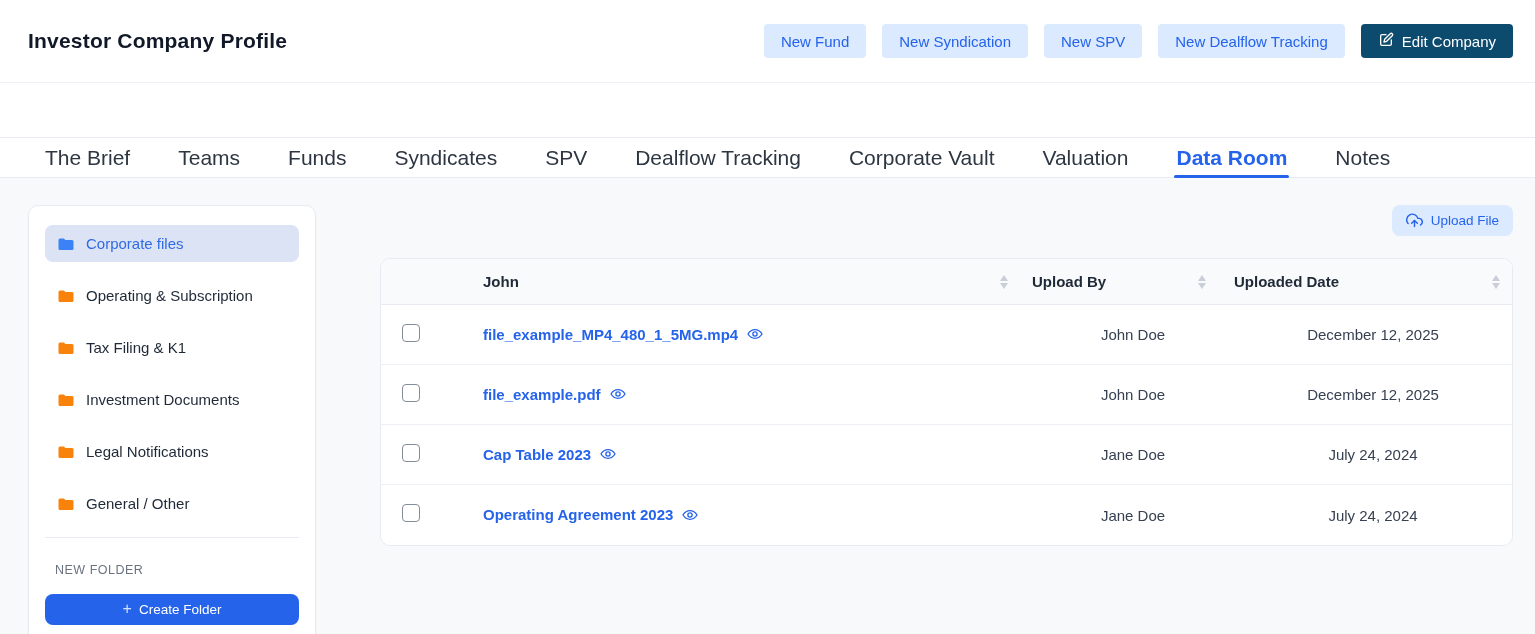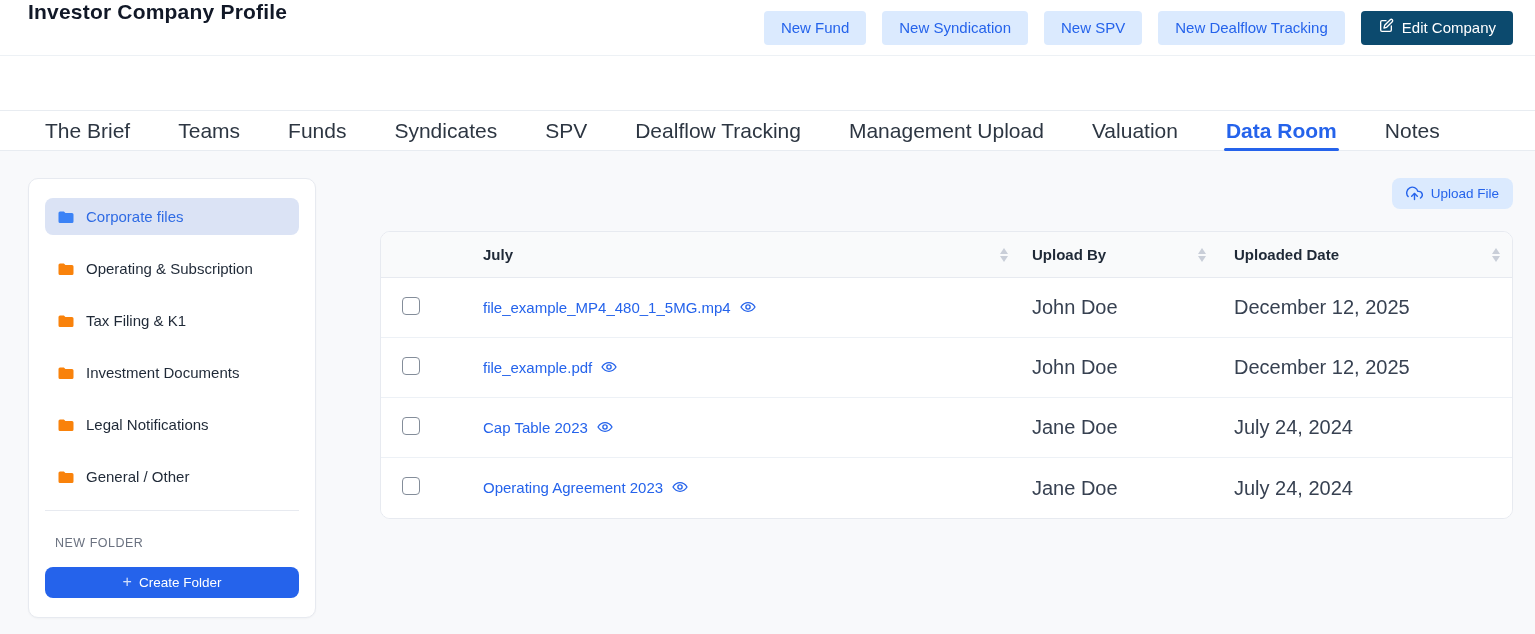--- a/index.html
+++ b/index.html
@@ -1,20 +1,20 @@
 <!DOCTYPE html>
 <html><head>
 <meta charset="utf-8">
 <style>
   * { margin:0; padding:0; box-sizing:border-box; }
   html,body { width:1535px; height:634px; overflow:hidden; background:#fff;
     font-family:"Liberation Sans", sans-serif; color:#1f2937; }
 
   
-  .app-header { height:56px; display:flex; justify-content:space-between;
+  .app-header { height:83px; display:flex; align-items:center; justify-content:space-between;
     padding:0 22px 0 28px; background:#fff; border-bottom:1px solid #edf1f5; }
   .page-title { font-size:21px; font-weight:700; color:#111827; letter-spacing:.2px; }
   .header-actions { display:flex; align-items:center; gap:16px; }
   .btn { display:inline-flex; align-items:center; gap:8px; height:34px; padding:0 17px;
     border:none; border-radius:4px; font-size:15px; font-weight:500; cursor:pointer;
     font-family:inherit; white-space:nowrap; }
   .btn-light { background:#dbeafe; color:#2563eb; }
   .btn-primary { background:#0c4a6e; color:#fff; }
   .btn svg { flex-shrink:0; }
 
@@ -62,24 +62,24 @@
   .t-head { height:46px; background:#f9fafb; border-bottom:1px solid #e7eaf0; }
   .th { display:flex; align-items:center; justify-content:space-between; font-size:15px;
     font-weight:700; color:#1f2937; cursor:pointer; }
   .th-file { padding-right:24px; }
   .th-uploadby { padding-right:28px; }
   .th-date { padding-right:12px; }
   .t-body .t-row { height:60px; border-bottom:1px solid #edf1f6; background:#fff; }
   .t-body .t-row:last-child { border-bottom:none; }
   .checkbox { width:18px; height:18px; margin-left:21px; border:1.5px solid #848d9a;
     border-radius:4px; background:#fff; cursor:pointer; display:inline-block; }
-  .file-link { display:inline-flex; gap:9px; color:#2563eb; font-size:15px;
-    font-weight:400; cursor:pointer; text-decoration:none; }
+  .file-link { display:inline-flex; align-items:center; gap:9px; color:#2563eb; font-size:15px;
+    font-weight:700; cursor:pointer; text-decoration:none; }
   .file-link .eye { display:inline-flex; color:#2563eb; }
-  .cell-text { font-size:20px; color:#374151; }
+  .cell-text { font-size:15px; color:#374151;text-align:center; }
   .sort-icon { display:inline-flex; flex-direction:column; gap:2px; }
 </style>
 </head>
 <body>
 
 <header class="app-header">
   <h1 class="page-title">Investor Company Profile</h1>
   <div class="header-actions" id="header-actions">
       <button class="btn btn-light">
 
@@ -124,21 +124,21 @@
     <div class="tab">
     <span>Syndicates</span>
   </div>
     <div class="tab">
     <span>SPV</span>
   </div>
     <div class="tab">
     <span>Dealflow Tracking</span>
   </div>
     <div class="tab">
-    <span>Management Upload</span>
+    <span>Corporate Vault</span>
   </div>
     <div class="tab">
     <span>Valuation</span>
   </div>
     <div class="tab active">
     <span>Data Room</span>
   </div>
     <div class="tab">
     <span>Notes</span>
   </div>
@@ -216,21 +216,21 @@
             </svg>
         </span>
         <span>Upload File</span>
       </button>
     </div>
 
     <section class="files-table">
       <div class="t-row t-head" id="table-head">
         <div></div>
       <div class="th th-file">
-    <span>July</span>
+    <span>John</span>
     <span class="sort-icon">
       <svg width="8" height="6" viewBox="0 0 8 6" fill="#c9ced8">
                 <path d="M4 0l4 6H0z"></path>
               </svg>
       <svg width="8" height="6" viewBox="0 0 8 6" fill="#c9ced8">
                 <path d="M4 6L0 0h8z"></path>
               </svg>
     </span>
   </div>
           <div class="th th-uploadby">

